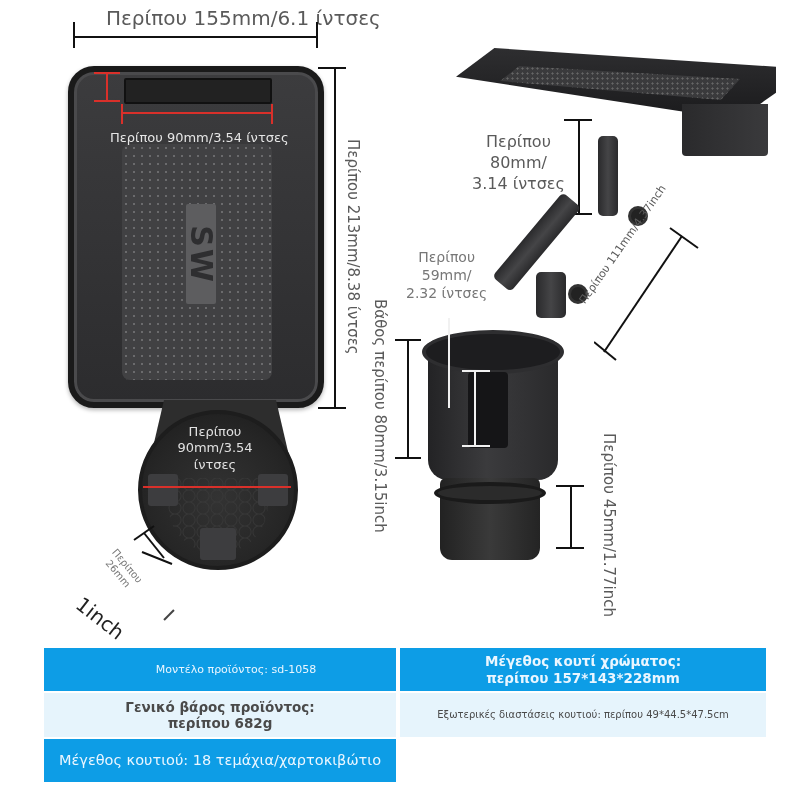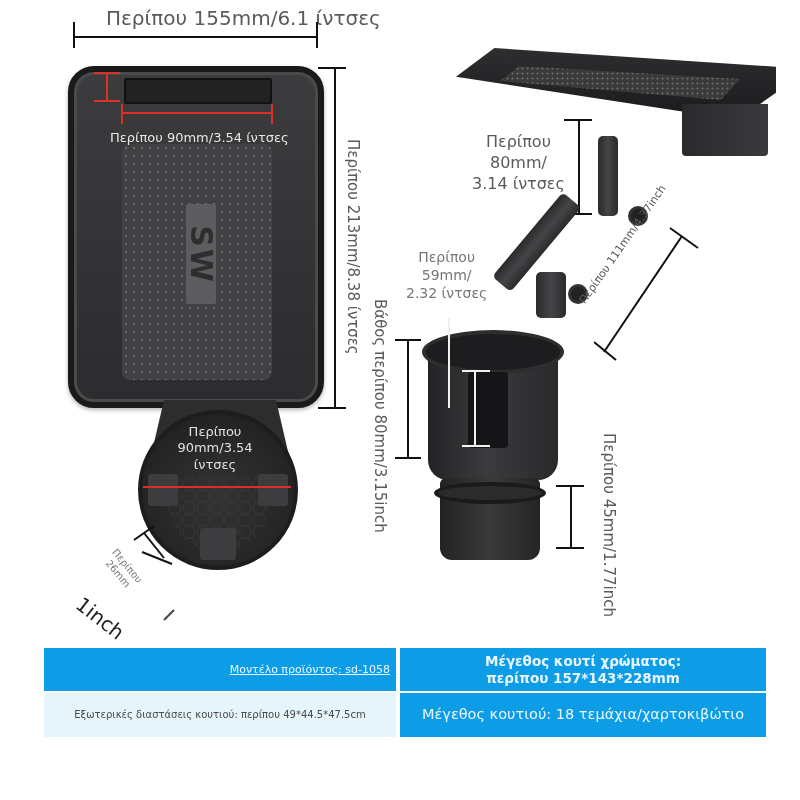--- a/index.html
+++ b/index.html
@@ -213,26 +213,30 @@
 <div class="white-bar" style="left:462px; top:370px; width:28px; height:2px;"></div>
 <div class="white-bar" style="left:462px; top:445px; width:28px; height:2px;"></div>
 <div class="white-bar" style="left:448px; top:318px; width:2px; height:90px;"></div>
 
 <div class="vline" style="left:570px; top:486px; height:62px;"></div>
 <div class="tick-h" style="left:556px; top:485px; width:28px;"></div>
 <div class="tick-h" style="left:556px; top:547px; width:28px;"></div>
 <div class="abs dim-text" style="left:514px; top:516px; width:190px; text-align:center; transform:rotate(90deg); transform-origin:center;">Περίπου 45mm/1.77inch</div>
 
 <div class="spec-table">
-  <div class="cell blue fs-sm" style="justify-content:flex-end; padding-left:38px;text-decoration:underline;">
+  <div class="cell blue fs-sm" style="justify-content:center; padding-left:38px;">
     <span class="t">Μοντέλο προϊόντος: sd-1058</span>
   </div>
   <div class="cell blue fs-md">
     <span class="t">Μέγεθος κουτί χρώματος:
 περίπου 157*143*228mm</span>
   </div>
+  <div class="cell light fs-md">
+    <span class="t">Γενικό βάρος προϊόντος:
+περίπου 682g</span>
+  </div>
   <div class="cell light fs-xs">
     <span class="t">Εξωτερικές διαστάσεις κουτιού: περίπου 49*44.5*47.5cm</span>
   </div>
   <div class="cell blue fs-lg">
     <span class="t">Μέγεθος κουτιού: 18 τεμάχια/χαρτοκιβώτιο</span>
   </div>
 </div>
 
 </body></html>

